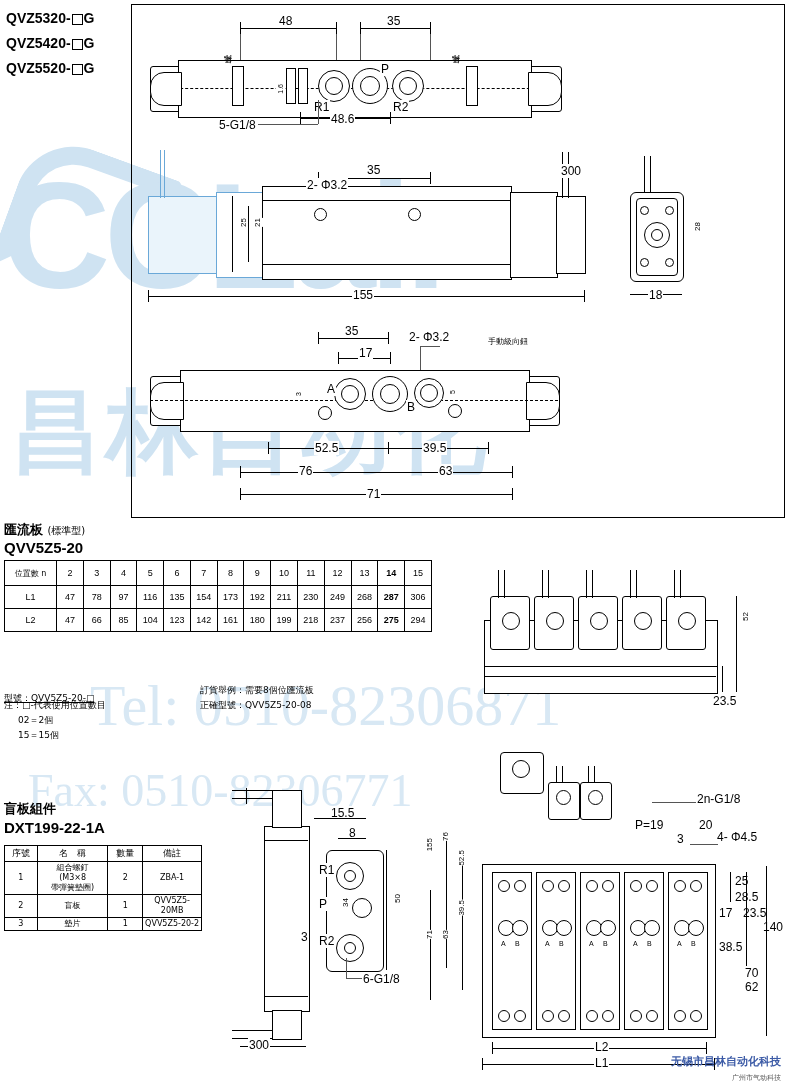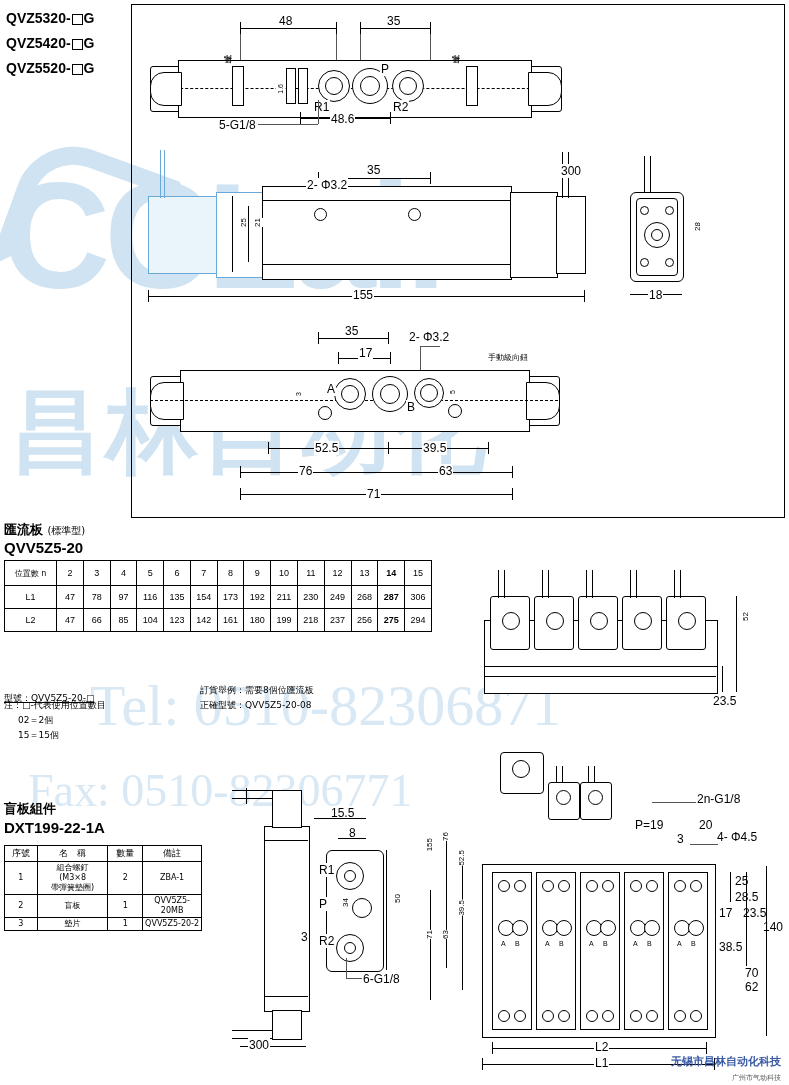--- a/index.html
+++ b/index.html
@@ -226,21 +226,21 @@
 
     <div class="hl abs" style="left:338px;top:358px;width:52px;"></div>
     <div class="vl abs" style="left:338px;top:352px;height:12px;"></div>
     <div class="vl abs" style="left:390px;top:352px;height:12px;"></div>
     <div class="dimtxt" style="left:358px;top:346px;">17</div>
 
     <div class="dimtxt" style="left:408px;top:330px;">2- Φ3.2</div>
     <div class="hl-thin abs" style="left:420px;top:346px;width:20px;"></div>
     <div class="vl-thin abs" style="left:420px;top:346px;height:42px;"></div>
 
-    <div class="cntxt" style="left:488px;top:352px;">手動級向鈕</div>
+    <div class="cntxt" style="left:488px;top:336px;">手動級向鈕</div>
     <div class="hl-thin abs" style="left:446px;top:372px;width:44px;"></div>
     <div class="vl-thin abs" style="left:446px;top:372px;height:20px;"></div>
 
     <div class="rect2" style="left:150px;top:376px;width:408px;height:48px;border-radius:3px;"></div>
     <div class="rect2" style="left:180px;top:370px;width:348px;height:60px;"></div>
     <div class="rect2" style="left:150px;top:382px;width:32px;height:36px;border-radius:14px 0 0 14px;"></div>
     <div class="rect2" style="left:526px;top:382px;width:32px;height:36px;border-radius:0 14px 14px 0;"></div>
     <div class="hl abs" style="left:150px;top:400px;width:408px;border-top-style:dashed;"></div>
 
     <div class="circ" style="left:334px;top:378px;width:30px;height:30px;"></div>

